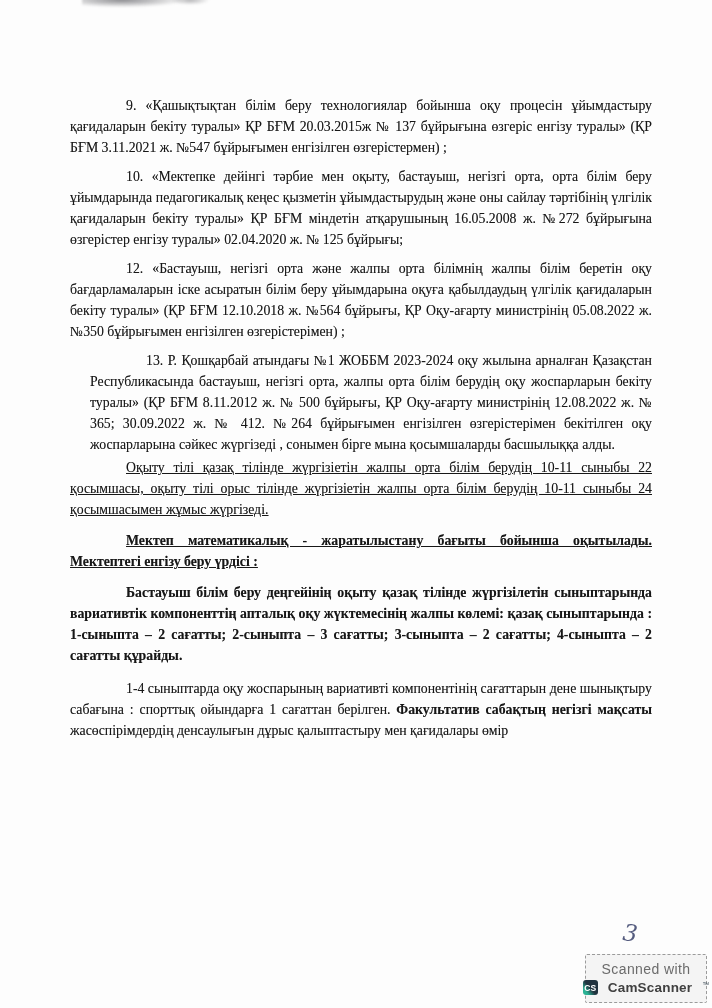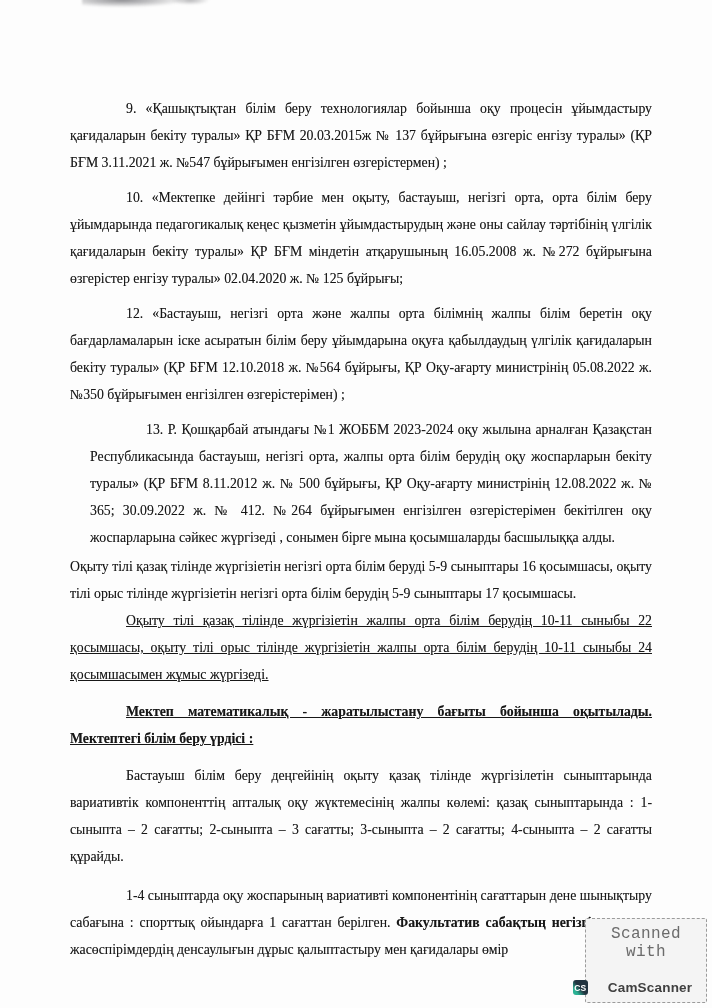--- a/index.html
+++ b/index.html
@@ -29,30 +29,30 @@
   }
   .doc-content {
     position: absolute;
     left: 70px; top: 95px;
     width: 582px;
     text-align: justify;
   }
   .para {
     margin: 0 0 8px 0;
     font-size: 13.8px;
-    line-height: 27px;
+    line-height: 21px;
     text-indent: 56px;
     text-align: justify;
     text-shadow: 0 0 0.5px rgba(25,25,25,0.4);
   }
   .para.tight      { margin-bottom: 2px; margin-left: 20px; }
   .para.flush      { margin-bottom: 0; }
   .para.no-indent  { text-indent: 0; }
   .para.gap-md     { margin-bottom: 10px; text-decoration: underline; }
-  .para.gap-lg     { margin-bottom: 12px; }
+  .para.gap-lg     { margin-bottom: 12px; font-weight: bold; }
   .bold            { font-weight: bold; }
   
   .page-number {
     position: absolute;
     left: 623px; top: 920px;
     font-family: "DejaVu Serif", serif;
     font-style: italic;
     font-size: 23px;
     color: #555c7f;
     transform: rotate(7deg);
@@ -63,31 +63,30 @@
     right: 5px; bottom: 5px;
     width: 112px;
     padding: 6px 4px 7px 4px;
     background: #f4f4f4;
     border: 1px dashed #9b9b9b;
     border-radius: 2px;
     text-align: center;
     font-family: "Liberation Sans", sans-serif;
   }
   .scanned-with {
-    font-size: 16px;
+    font-size: 14px;
     color: #6b6b6b;
     letter-spacing: 0.4px;
-    margin-bottom: 19px;
-    font-family: Liberation Mono, monospace;
+    margin-bottom: 3px;
   }
   .brand-row {
     display: flex;
     align-items: center;
     justify-content: center;
-    gap: 20px;
+    gap: 10px;
   }
   .cs-logo {
     width: 15px; height: 15px;
     border-radius: 3px;
     background: linear-gradient(50deg, #2bb294 20%, #21333f 48%);
     color: #ffffff;
     font-size: 8.5px;
     font-weight: bold;
     display: inline-flex;
     align-items: center;
@@ -114,23 +113,22 @@
 <div class="scan-page">
 
   <div class="artifact-top"></div>
   <div class="artifact-top2"></div>
 
   <div class="doc-content">
     <p class="para">9. «Қашықтықтан білім беру технологиялар бойынша оқу процесін ұйымдастыру қағидаларын бекіту туралы» ҚР БҒМ 20.03.2015ж № 137 бұйрығына өзгеріс енгізу туралы» (ҚР БҒМ 3.11.2021 ж. №547 бұйрығымен енгізілген өзгерістермен) ;</p>
     <p class="para">10. «Мектепке дейінгі тәрбие мен оқыту, бастауыш, негізгі орта, орта білім беру ұйымдарында педагогикалық кеңес қызметін ұйымдастырудың және оны сайлау тәртібінің үлгілік қағидаларын бекіту туралы» ҚР БҒМ міндетін атқарушының 16.05.2008 ж. №272 бұйрығына өзгерістер енгізу туралы» 02.04.2020 ж. № 125 бұйрығы;</p>
     <p class="para">12. «Бастауыш, негізгі орта және жалпы орта білімнің жалпы білім беретін оқу бағдарламаларын іске асыратын білім беру ұйымдарына оқуға қабылдаудың үлгілік қағидаларын бекіту туралы» (ҚР БҒМ 12.10.2018 ж. №564 бұйрығы, ҚР Оқу-ағарту министрінің 05.08.2022 ж. №350 бұйрығымен енгізілген өзгерістерімен) ;</p>
     <p class="para tight">13. Р. Қошқарбай атындағы №1 ЖОББМ 2023-2024 оқу жылына арналған Қазақстан Республикасында бастауыш, негізгі орта, жалпы орта білім берудің оқу жоспарларын бекіту туралы» (ҚР БҒМ 8.11.2012 ж. № 500 бұйрығы, ҚР Оқу-ағарту министрінің 12.08.2022 ж. № 365; 30.09.2022 ж. № 412. №264 бұйрығымен енгізілген өзгерістерімен бекітілген оқу жоспарларына сәйкес жүргізеді , сонымен бірге мына қосымшаларды басшылыққа алды.</p>
-    <p class="para flush no-indent">Оқыту тілі қазақ тілінде жүргізіетін негізгі орта білім беруді 5-9 сыныптары 16 қосымшасы, оқыту тілі орыс тілінде жүргізіетін негізгі орта білім берудің 5-9 сыныптары 17 қосымшасы.</p>
     <p class="para gap-md">Оқыту тілі қазақ тілінде жүргізіетін жалпы орта білім берудің 10-11 сыныбы 22 қосымшасы, оқыту тілі орыс тілінде жүргізіетін жалпы орта білім берудің 10-11 сыныбы 24 қосымшасымен жұмыс жүргізеді.</p>
-    <p class="para gap-md bold">Мектеп математикалық - жаратылыстану бағыты бойынша оқытылады. Мектептегі білім беру үрдісі :</p>
+    <p class="para gap-md bold">Мектеп математикалық - жаратылыстану бағыты бойынша оқытылады. Мектептегі енгізу беру үрдісі :</p>
     <p class="para gap-lg">Бастауыш білім беру деңгейінің оқыту қазақ тілінде жүргізілетін сыныптарында вариативтік компоненттің апталық оқу жүктемесінің жалпы көлемі: қазақ сыныптарында : 1-сыныпта – 2 сағатты; 2-сыныпта – 3 сағатты; 3-сыныпта – 2 сағатты; 4-сыныпта – 2 сағатты құрайды.</p>
     <p class="para flush"><span>1-4 сыныптарда оқу жоспарының вариативті компонентінің сағаттарын дене шынықтыру сабағына : спорттық ойындарға 1 сағаттан берілген. </span><span class="bold">Факультатив сабақтың негізгі мақсаты</span><span> жасөспірімдердің денсаулығын дұрыс қалыптастыру мен қағидалары өмір</span></p>
   </div>
 
   <div class="page-number">3</div>
 
   <div class="camscanner-badge">
     <div class="scanned-with">Scanned with</div>
     <div class="brand-row">
       <span class="cs-logo">CS</span>

